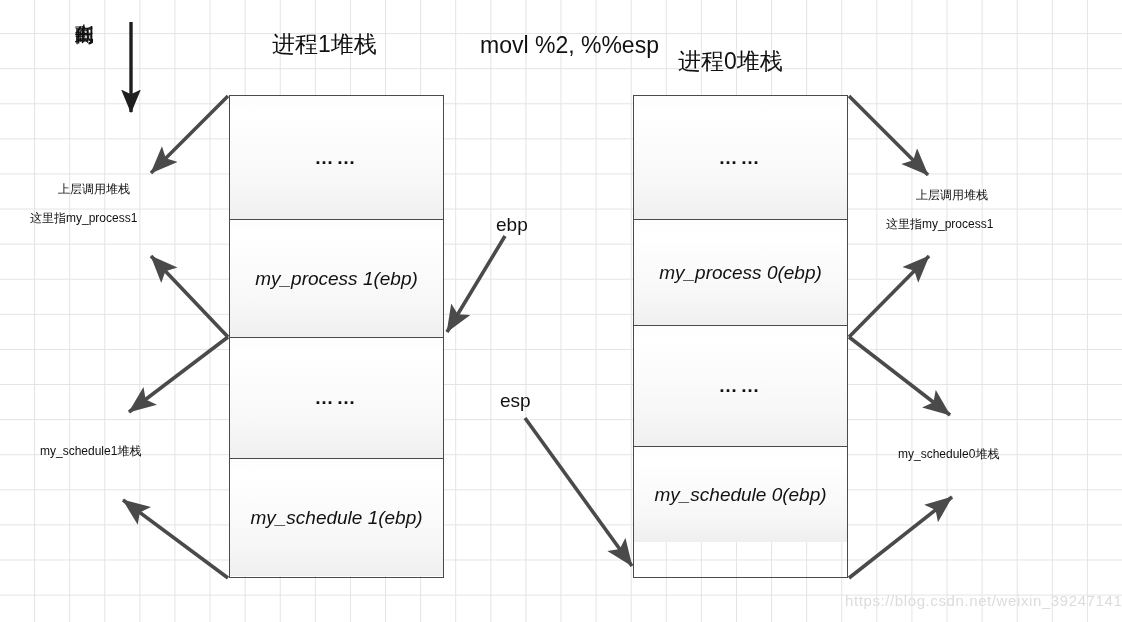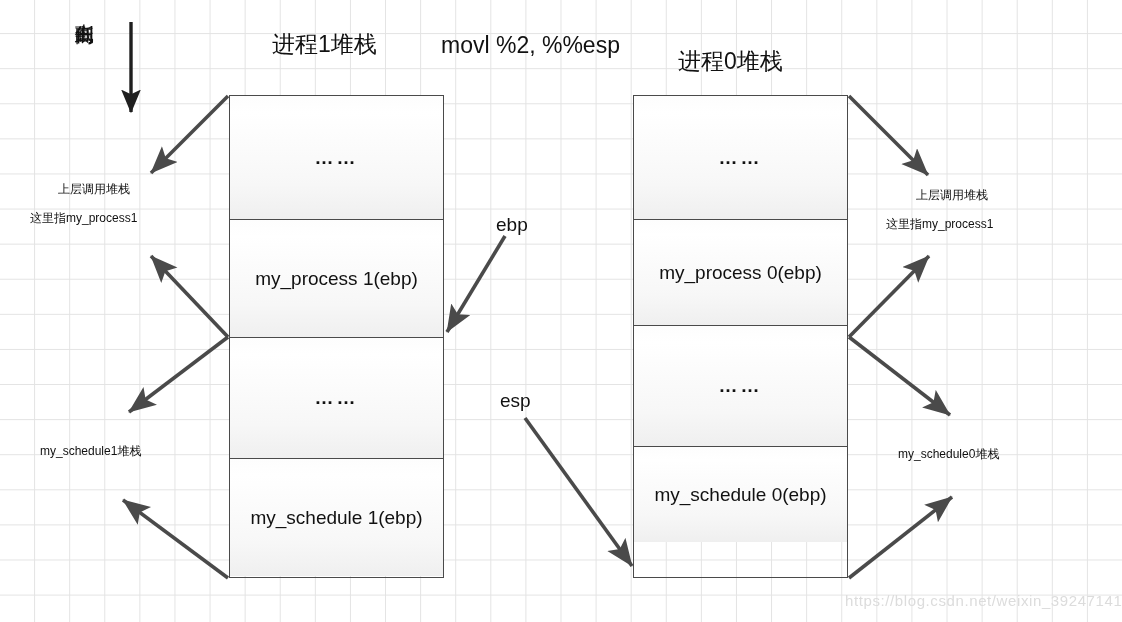--- a/index.html
+++ b/index.html
@@ -15,21 +15,21 @@
     background-image:
       linear-gradient(to right, #e3e3e3 1px, transparent 1px),
       linear-gradient(to bottom, #e3e3e3 1px, transparent 1px);
     background-size:35.1px 35.1px;
     background-position:-1px -2px;
   }
   .lbl{position:absolute;white-space:pre;line-height:1.32;}
   .t-title{font-size:23px;color:#111;}
   .t-note{font-size:12px;color:#111;}
   .t-reg{font-size:19px;color:#111;text-align:center;}
-  .t-cell{font-size:19px;color:#111;}
+  .t-cell{font-size:19px;color:#111;font-style:italic;}
   .vert{
     position:absolute;font-size:19px;color:#111;
     writing-mode:vertical-rl;text-orientation:upright;
     line-height:1.12;letter-spacing:1px;
   }
   .stack{position:absolute;border:1.6px solid #4a4a4a;box-sizing:border-box;}
   .cellrow{
     box-sizing:border-box;width:100%;
     display:flex;align-items:center;justify-content:center;
     background:linear-gradient(to bottom,#fdfdfd 0%,#ffffff 14%,#f7f7f7 72%,#efefef 100%);
@@ -44,21 +44,21 @@
 </style>
 </head>
 <body>
 
 <div id="canvas">
 
   <div class="vert" style="left:74px;top:8px;">由高到低</div>
 
   <div class="lbl t-title" style="left:272px;top:29px;">进程1堆栈</div>
 
-  <div class="lbl t-title" style="left:441px;top:30px;">movl %2, %%esp</div>
+  <div class="lbl t-title" style="left:480px;top:30px;">movl %2, %%esp</div>
 
   <div class="lbl t-title" style="left:678px;top:46px;">进程0堆栈</div>
 
   <div class="stack" style="left:229px;top:95px;width:215px;height:483px;">
     <div class="cellrow divider" style="height:124px;">
       <span class="dots">……</span>
     </div>
     <div class="cellrow divider" style="height:118px;">
       <span class="t-cell">my_process 1(ebp)</span>
     </div>

